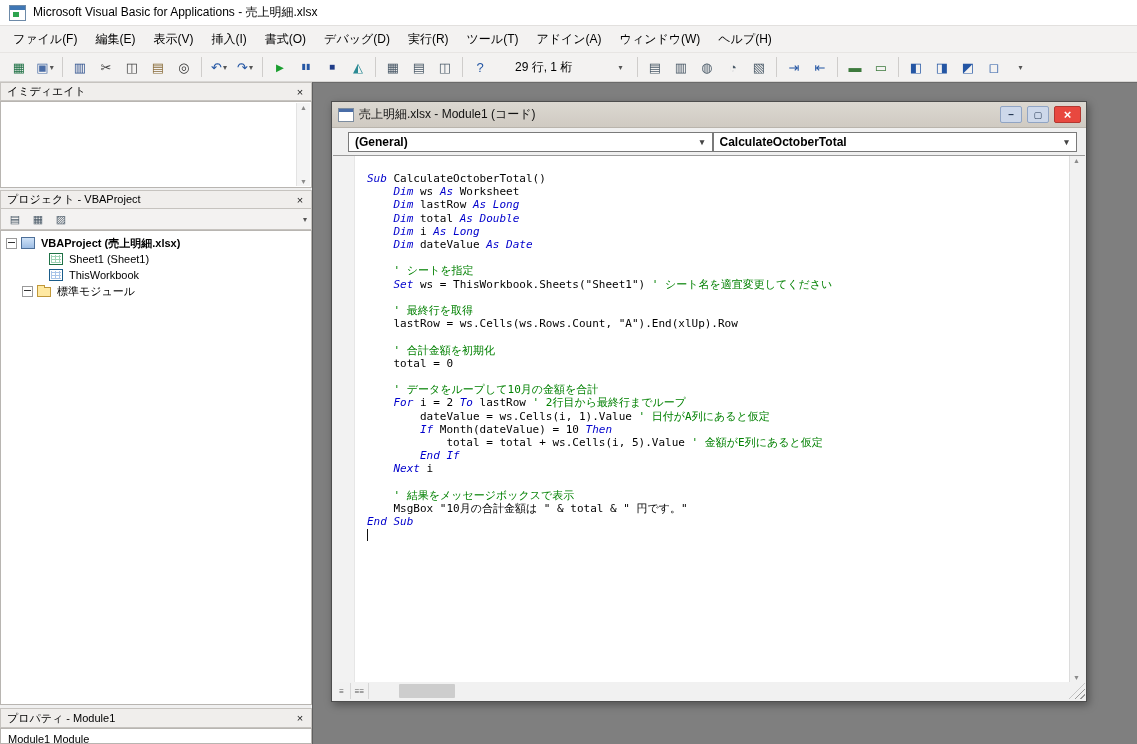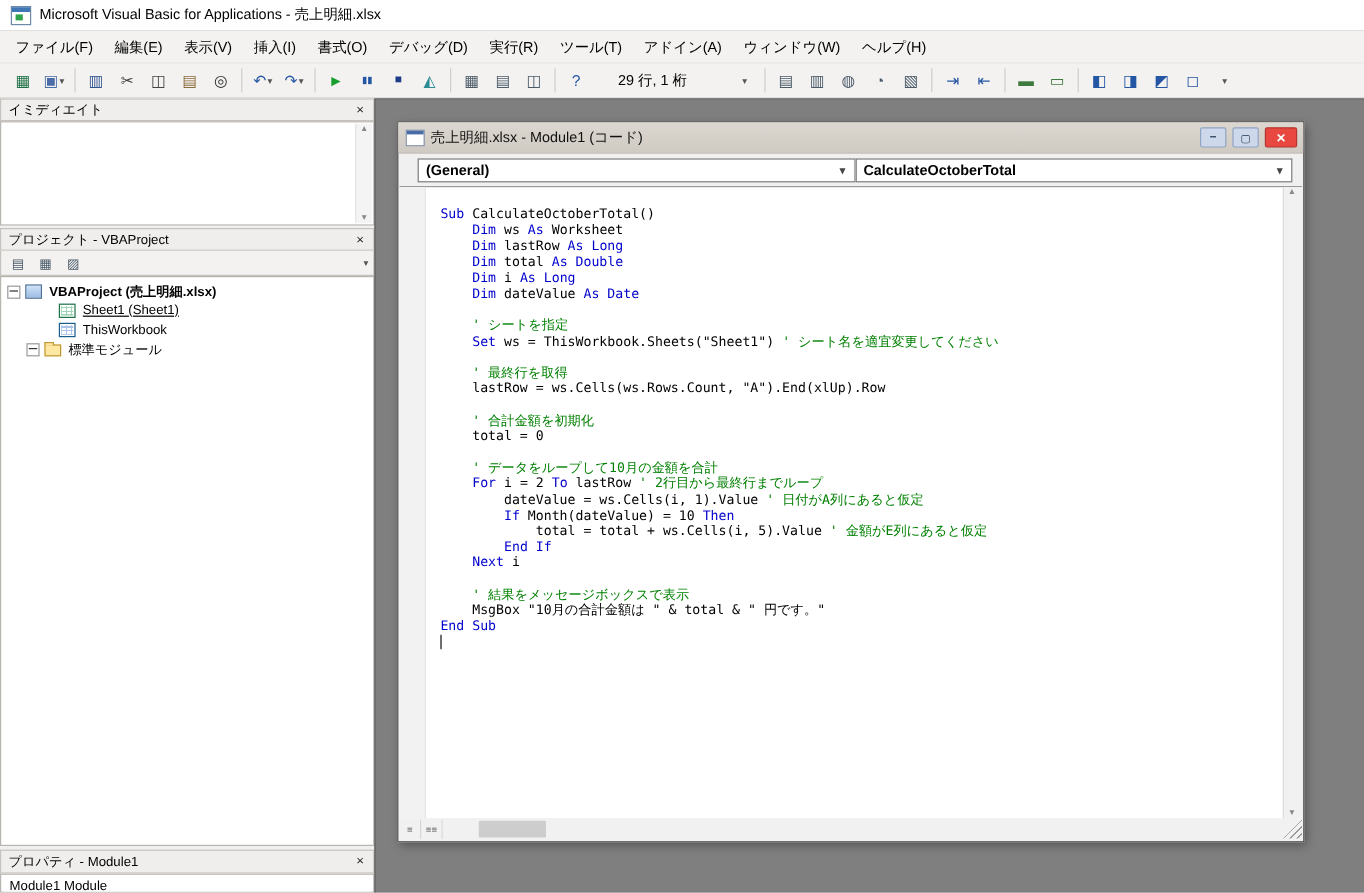--- a/index.html
+++ b/index.html
@@ -88,21 +88,21 @@
   .cw-combos{height:27px;display:flex;align-items:center;gap:0;padding:3px 9px 3px 16px;box-sizing:border-box;}
   .combo{flex:1;height:20px;background:#fff;border:1px solid #7a7a7a;display:flex;align-items:center;
          padding-left:6px;font-size:12px;font-weight:bold;position:relative;box-sizing:border-box;}
   .combo-arrow{position:absolute;right:2px;top:0;bottom:0;width:15px;display:flex;align-items:center;
                justify-content:center;font-size:9px;color:#444;}
   .cw-body{position:absolute;top:53px;left:1px;right:1px;bottom:19px;background:#fff;
            border-top:1px solid #9a9a9a;display:flex;}
   .cw-margin{width:21px;background:#f2f2f2;border-right:1px solid #e6e6e6;flex:none;}
   .cw-code{flex:1;padding:16px 0 0 12px;font-family:"DejaVu Sans Mono","Liberation Mono",monospace;
            font-size:11px;line-height:13.2px;white-space:pre;overflow:hidden;color:var(--c-text,#000);}
-  .c-k{color:var(--c-keyword,#0000cc);}
+  .c-k{color:var(--c-keyword,#0000cc);font-style:italic;}
   .c-c{color:var(--c-comment,#008000);}
   .c-n{color:var(--c-text,#000);}
   .caret{display:inline-block;width:1px;height:12px;background:#111;vertical-align:text-bottom;}
   .cw-vscroll{width:15px;background:#f1f1f1;border-left:1px solid #dcdcdc;position:relative;flex:none;}
   .cw-bottombar{position:absolute;left:1px;right:1px;bottom:1px;height:18px;background:#f1f1f1;
                 display:flex;align-items:center;}
   .view-btn{width:17px;height:16px;border-right:1px solid #d6d6d6;display:flex;align-items:center;
             justify-content:center;font-size:8px;color:#555;flex:none;}
   .hscroll{flex:1;position:relative;height:100%;background:#f1f1f1;}
   .hthumb{position:absolute;left:30px;width:56px;top:2px;bottom:2px;background:#cdcdcd;border-radius:1px;}
@@ -273,21 +273,21 @@
     <span class="pe-btn" style="order: 1;">▤</span>
         <span class="pe-btn" style="order: 1;">▦</span>
         <span class="pe-btn" style="order: 1;">▨</span>
       </div>
     <div class="panel-body proj-body">
         <div class="tree-row" style="padding-left: 5px;">
           <span class="tw"></span>
           <span class="ti ti-project"></span>
           <span class="tree-label bold">VBAProject (売上明細.xlsx)</span>
         </div>
-        <div class="tree-row" style="padding-left: 37px; text-decoration: underline;">
+        <div class="tree-row" style="padding-left: 37px;">
           <span class="tw-space"></span>
           <span class="ti ti-sheet"></span>
           <span class="tree-label">Sheet1 (Sheet1)</span>
         </div>
         <div class="tree-row" style="padding-left: 37px;">
           <span class="tw-space"></span>
           <span class="ti ti-workbook"></span>
           <span class="tree-label">ThisWorkbook</span>
         </div>
         <div class="tree-row" style="padding-left: 21px;">

